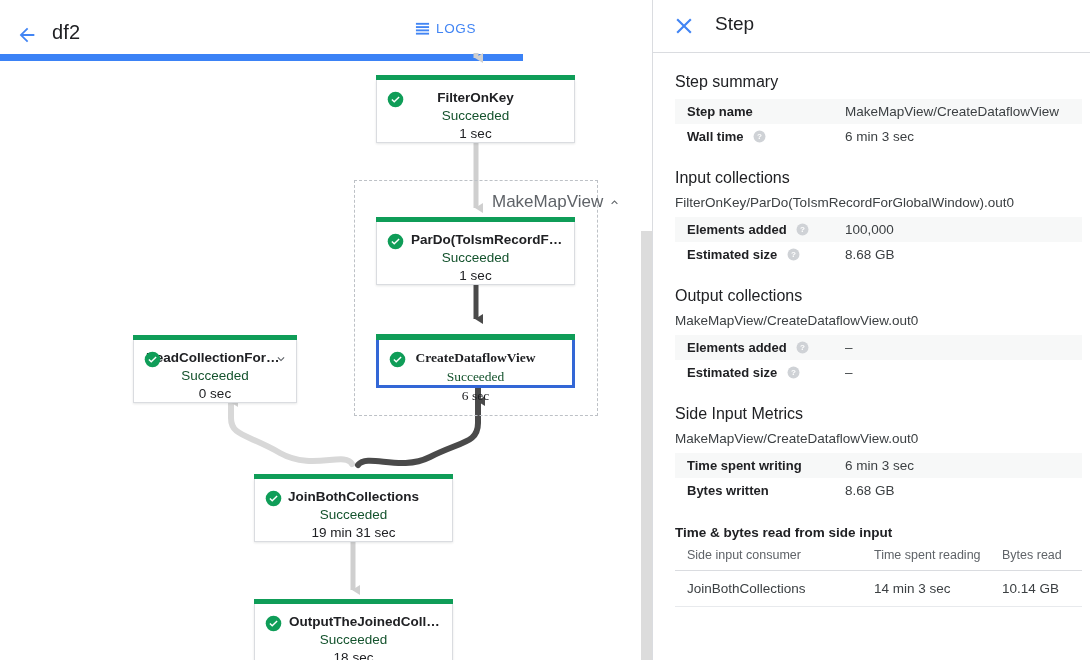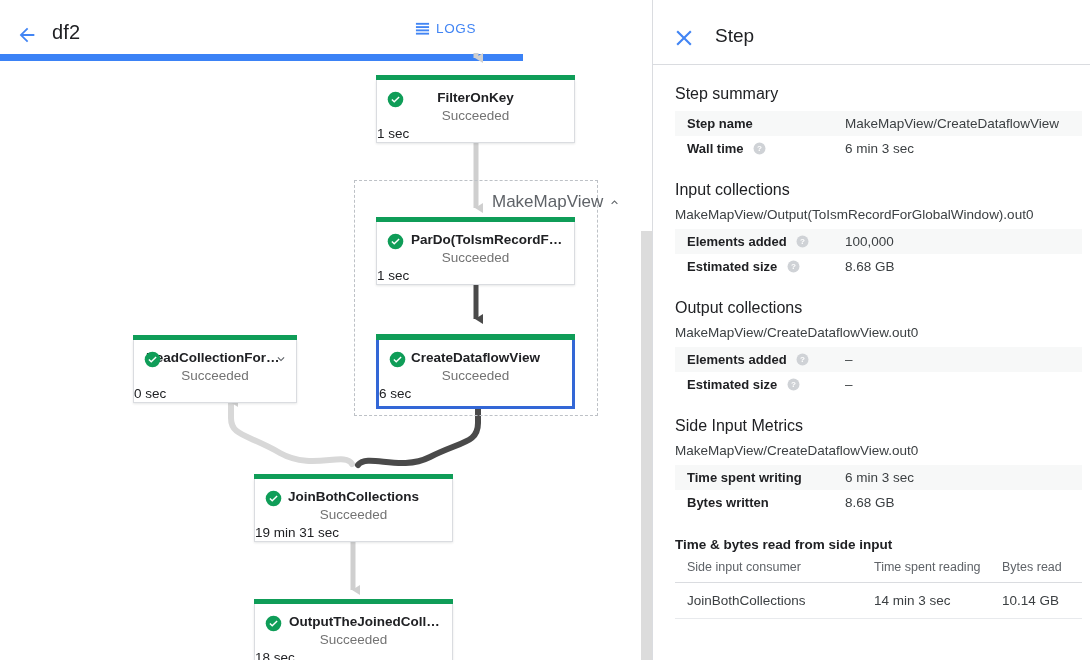--- a/index.html
+++ b/index.html
@@ -85,24 +85,24 @@
     width: 14px; height: 14px;
   }
   .node .ntitle {
     font-size: 13.5px; font-weight: bold; color: #202124;
     text-align: center;
     margin: 10px 12px 0 12px;
     white-space: nowrap; overflow: hidden; text-overflow: ellipsis;
   }
   .node.lefttext .ntitle { text-align: left; margin-left: 34px; margin-right: 8px; }
   .node .nstatus {
-    font-size: 13.5px; color: #737373; text-align: center; margin-top: 3px;
+    font-size: 13.5px; color: #14532d; text-align: center; margin-top: 3px;
   }
   .node .ntime {
-    font-size: 13.5px; color: #202124; margin-top: 3px;
+    font-size: 13.5px; color: #202124; text-align: center; margin-top: 3px;
   }
 
   #group-box {
     position: absolute;
     border: 1px dashed #bdc1c6;
     background: transparent;
   }
   #group-label {
     position: absolute;
     display: flex; align-items: center; gap: 5px;
@@ -124,21 +124,20 @@
   
   #right-pane {
     position: absolute; left: 653px; top: 0;
     width: 437px; height: 660px;
     background: #fff;
     overflow: hidden;
   }
   #right-header {
     position: relative; height: 53px;
     border-bottom: 1px solid #dadce0;
-    margin-top: 12px;
   }
   #close-x {
     position: absolute; left: 18px; top: 13px;
     width: 26px; height: 26px; cursor: pointer;
   }
   #right-title {
     position: absolute; left: 62px; top: 13px;
     font-size: 19px; color: #202124;
   }
   #right-body {
@@ -263,21 +262,21 @@
         <div class="topbar-green"></div>
         <svg class="check" viewBox="0 0 24 24">
           <circle cx="12" cy="12" r="11" fill="#0f9d58"></circle>
           <path d="M10.2 16.6l-4-4 1.4-1.4 2.6 2.6 6.2-6.2L17.8 9z" fill="#fff"></path>
         </svg>
         <div class="ntitle">ParDo(ToIsmRecordFor…</div>
         <div class="nstatus">Succeeded</div>
         <div class="ntime">1 sec</div>
       </div>
 
-      <div class="node selected" style="left:376px; top:279px; width:199px; height:69px;">
+      <div class="node selected" style="left:376px; top:279px; width:199px; height:48px;font-family:Liberation Serif, serif;">
         <div class="topbar-green"></div>
         <svg class="check" viewBox="0 0 24 24">
           <circle cx="12" cy="12" r="11" fill="#0f9d58"></circle>
           <path d="M10.2 16.6l-4-4 1.4-1.4 2.6 2.6 6.2-6.2L17.8 9z" fill="#fff"></path>
         </svg>
         <div class="ntitle">CreateDataflowView</div>
         <div class="nstatus">Succeeded</div>
         <div class="ntime">6 sec</div>
       </div>
 
@@ -348,21 +347,21 @@
               <circle cx="12" cy="12" r="11" fill="#cfd2d6"></circle>
               <text x="12" y="17" font-size="15" font-family="Liberation Sans, sans-serif" fill="#fff" text-anchor="middle">?</text>
             </svg>
           </td>
           <td class="v">6 min 3 sec</td>
         </tr>
       </tbody>
         </table>
 
       <div class="section-h">Input collections</div>
-      <div class="coll-name">MakeMapView/Output(ToIsmRecordForGlobalWindow).out0</div>
+      <div class="coll-name">FilterOnKey/ParDo(ToIsmRecordForGlobalWindow).out0</div>
       <table class="kv-table">
         <tbody>
             <tr class="shade">
           <td class="k">
             <span>Elements added</span>
             <svg class="help-ic" viewBox="0 0 24 24">
               <circle cx="12" cy="12" r="11" fill="#cfd2d6"></circle>
               <text x="12" y="17" font-size="15" font-family="Liberation Sans, sans-serif" fill="#fff" text-anchor="middle">?</text>
             </svg>
           </td>

